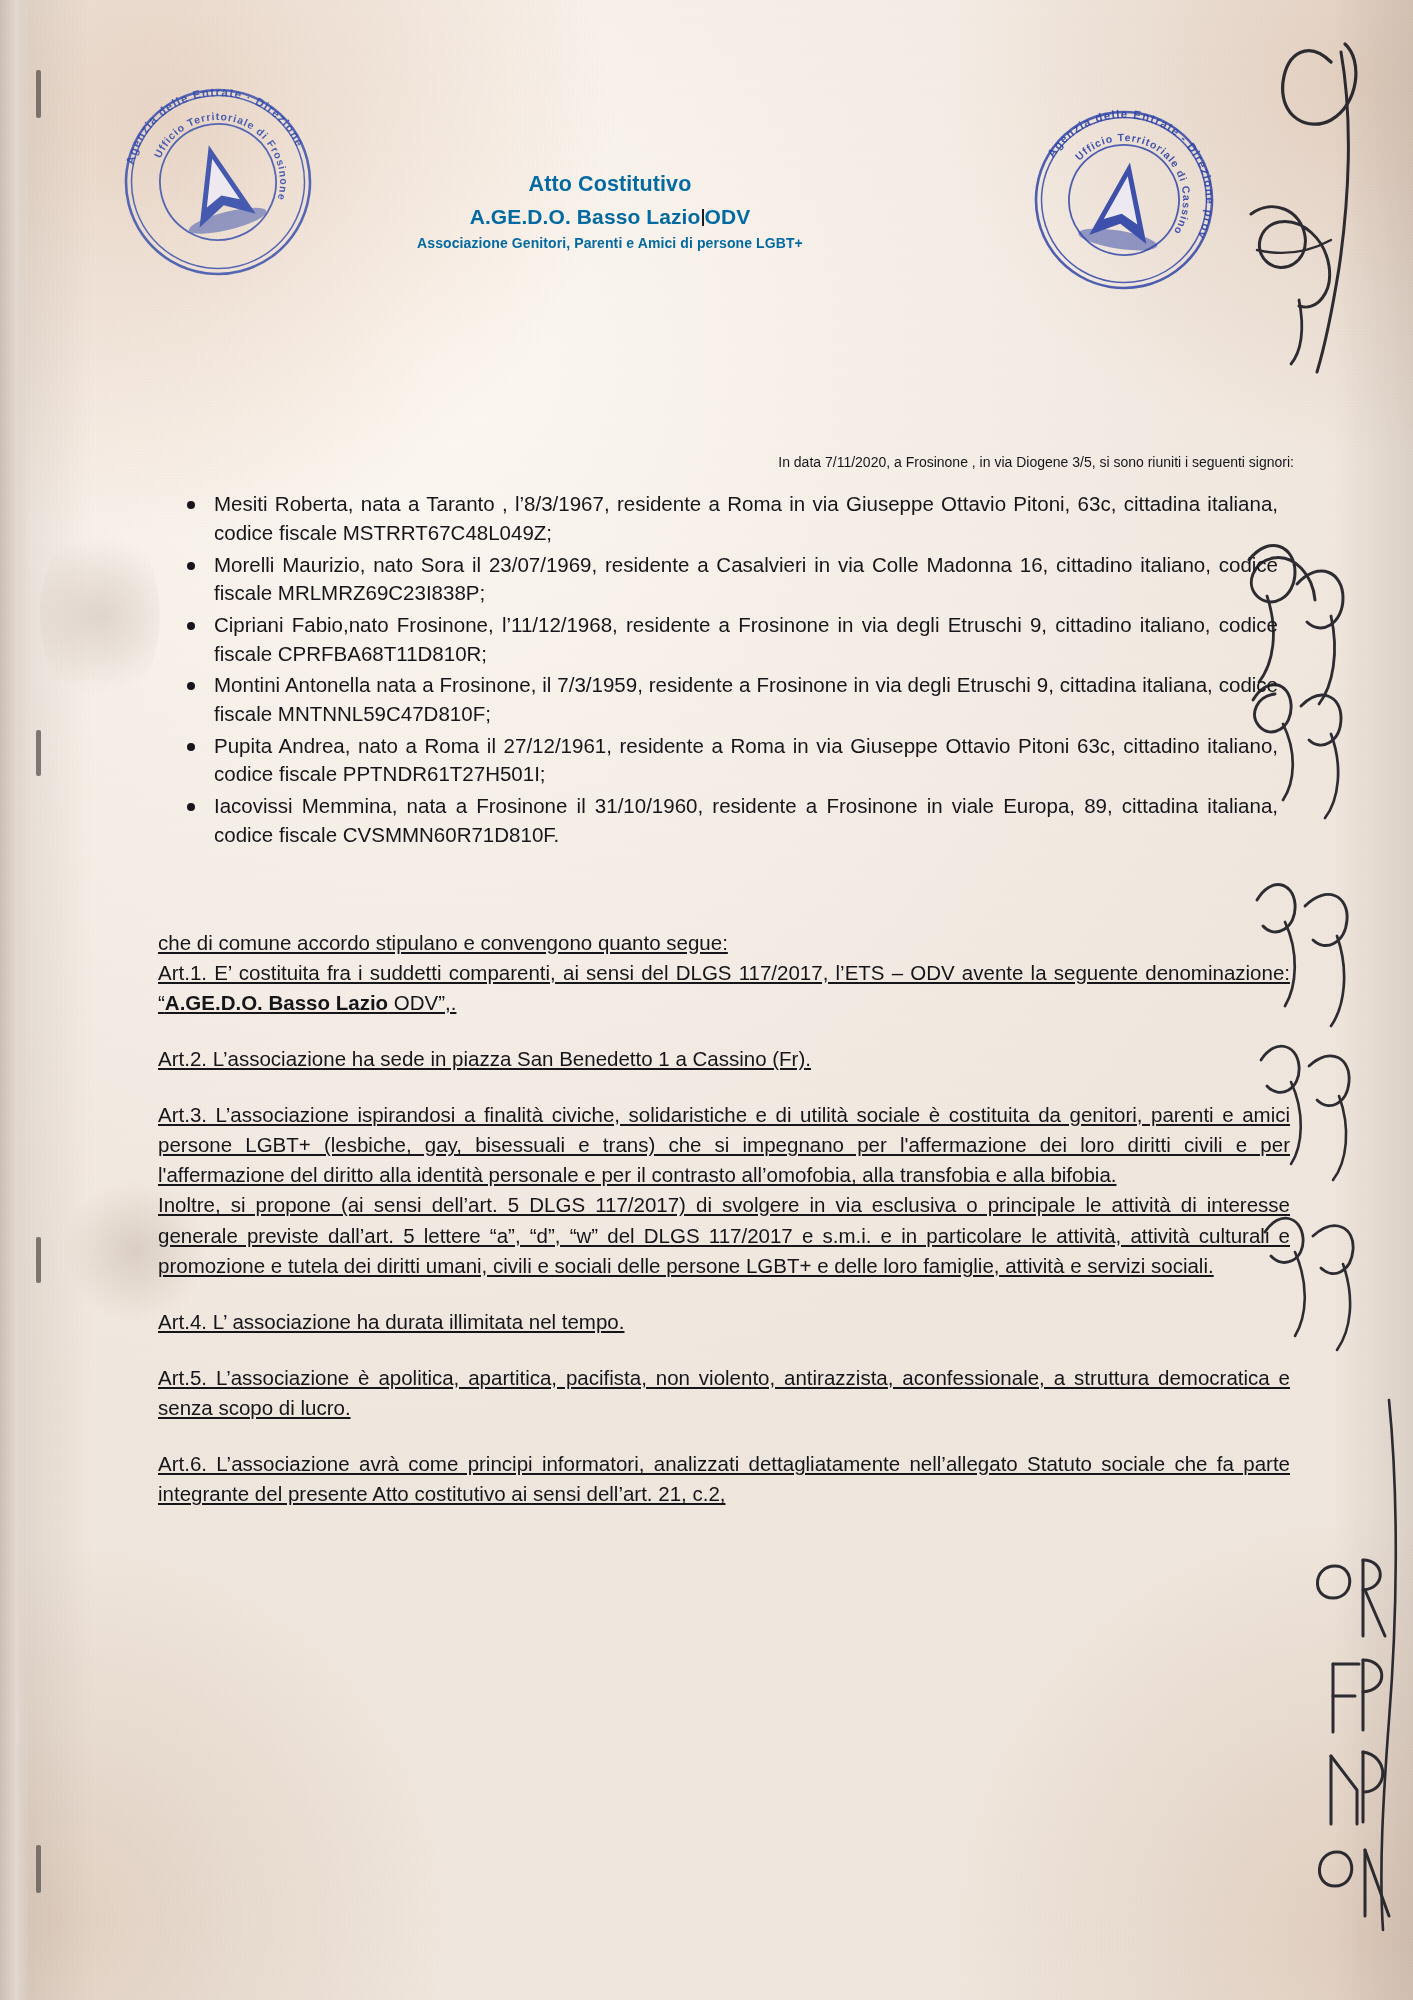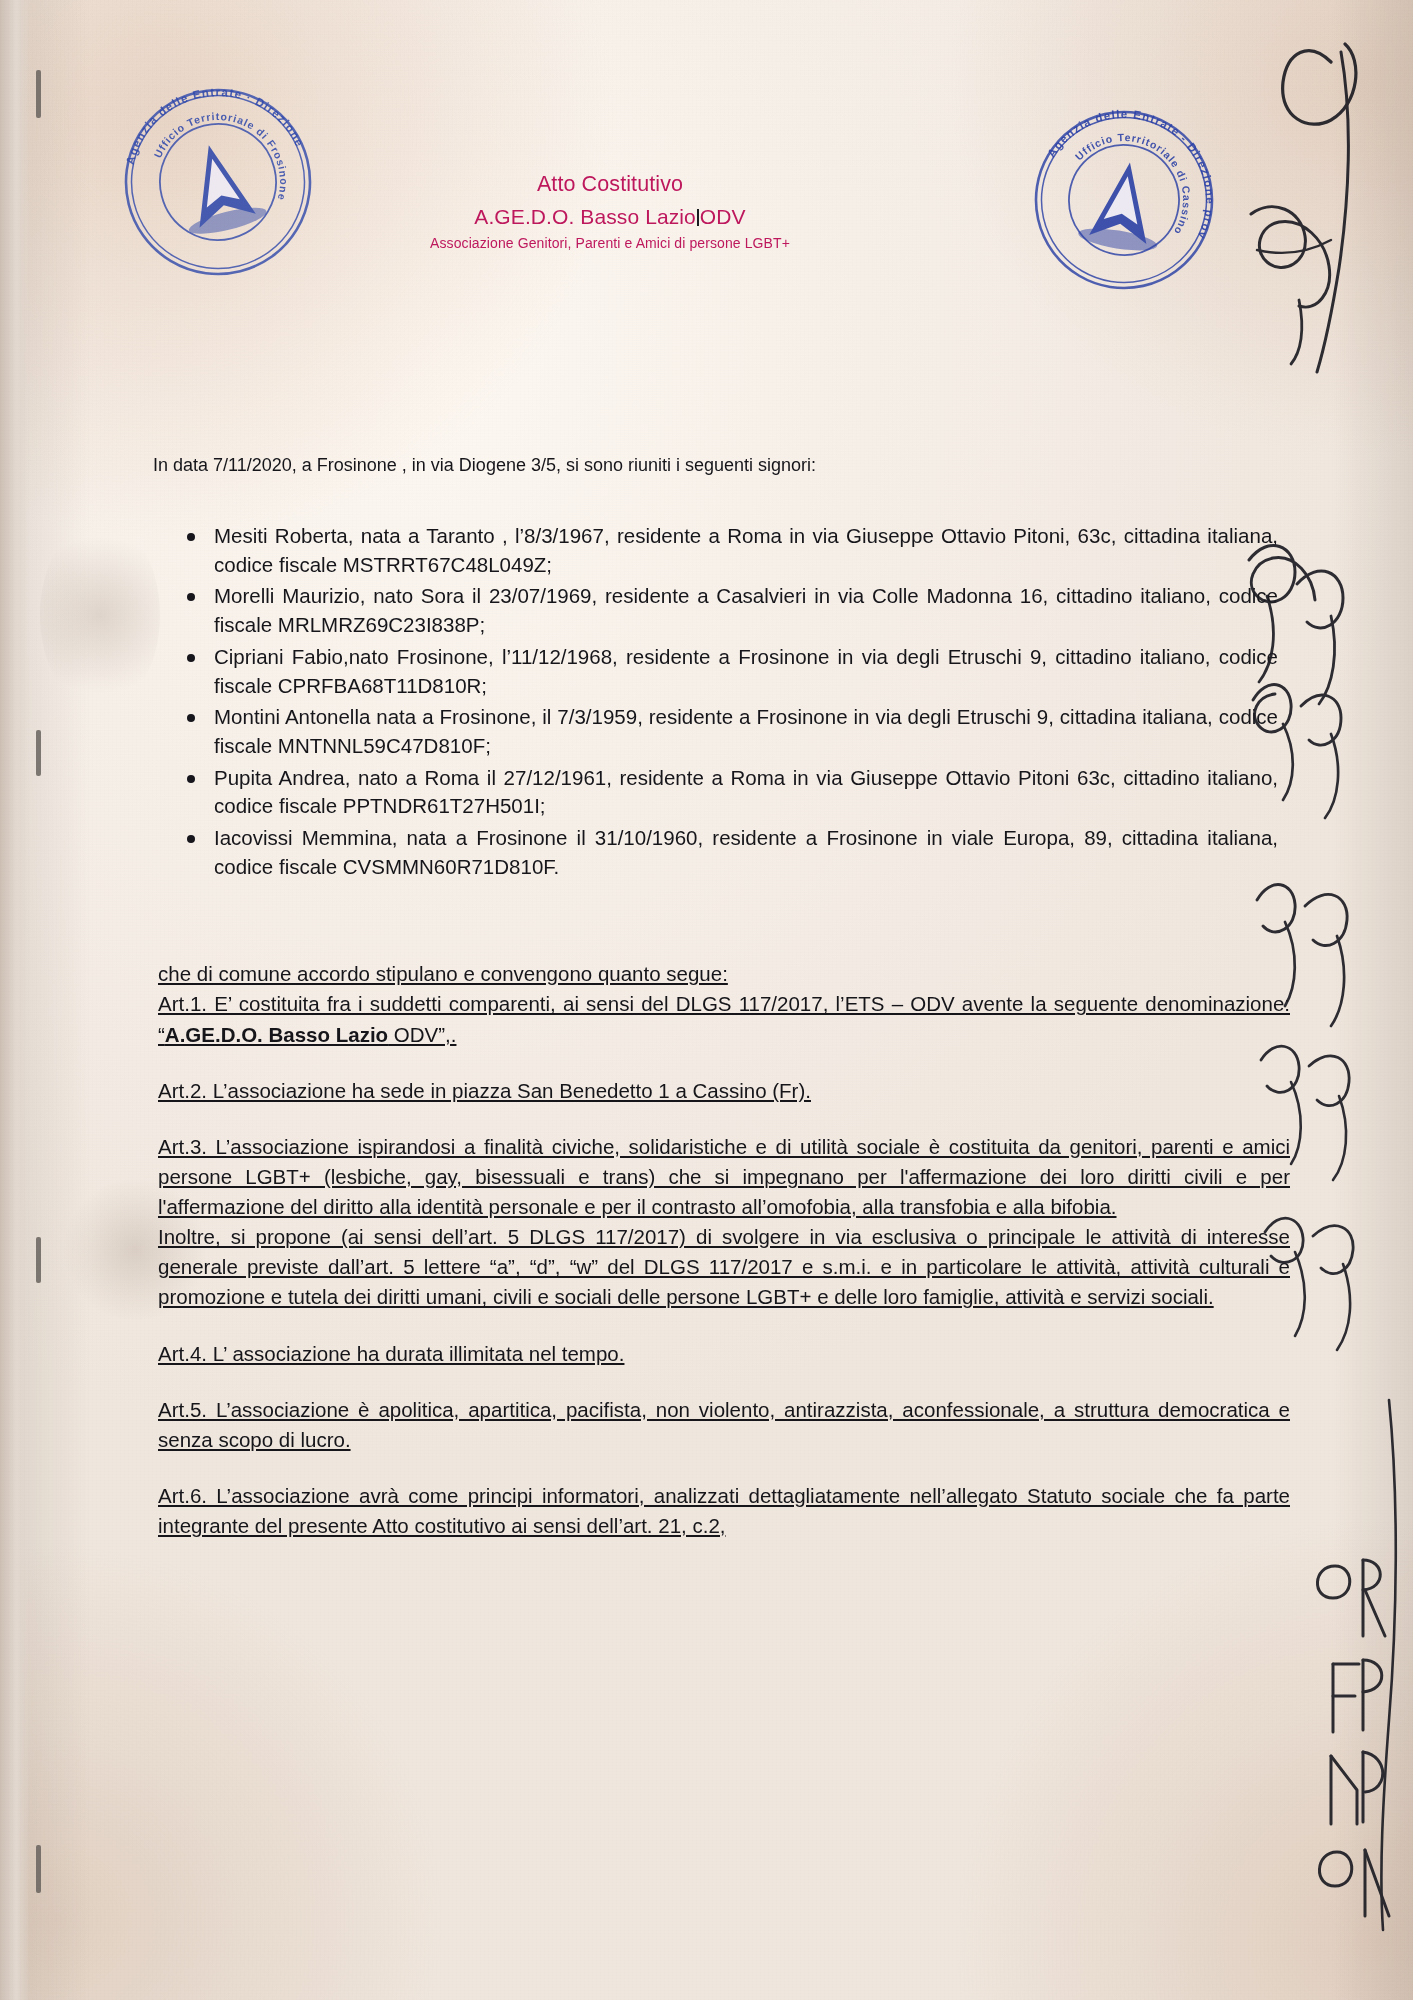--- a/index.html
+++ b/index.html
@@ -77,22 +77,22 @@
   
   .title-block {
     position: absolute;
     left: 300px;
     top: 168px;
     width: 620px;
     text-align: center;
     line-height: 1.52;
   }
   .title-line {
-    font-weight: normal;
-    color: #be185d;
+    font-weight: bold;
+    color: #0369a1;
     letter-spacing: .1px;
   }
   .t1 { font-size: 21.5px; }
   .t2 { font-size: 21px; }
   .t3 { font-size: 21px; }
   .t4 { font-size: 14px; }
   .caret {
     display: inline-block;
     width: 2px;
     height: 17px;
@@ -101,24 +101,25 @@
     margin: 0 1px;
   }
   
   .body-area {
     position: absolute;
     left: 152px;
     top: 452px;
     width: 1142px;
   }
   .intro {
-    font-size: 18px;
+    font-size: 14px;
     line-height: 1.45;
-    margin-bottom: 44px;
+    margin-bottom: 18px;
     padding-left: 1px;
+    text-align: right;
   }
   ul.founders {
     list-style: none;
     margin: 0 0 0 0;
     padding: 0;
   }
   ul.founders li {
     position: relative;
     padding-left: 62px;
     margin-bottom: 3px;

